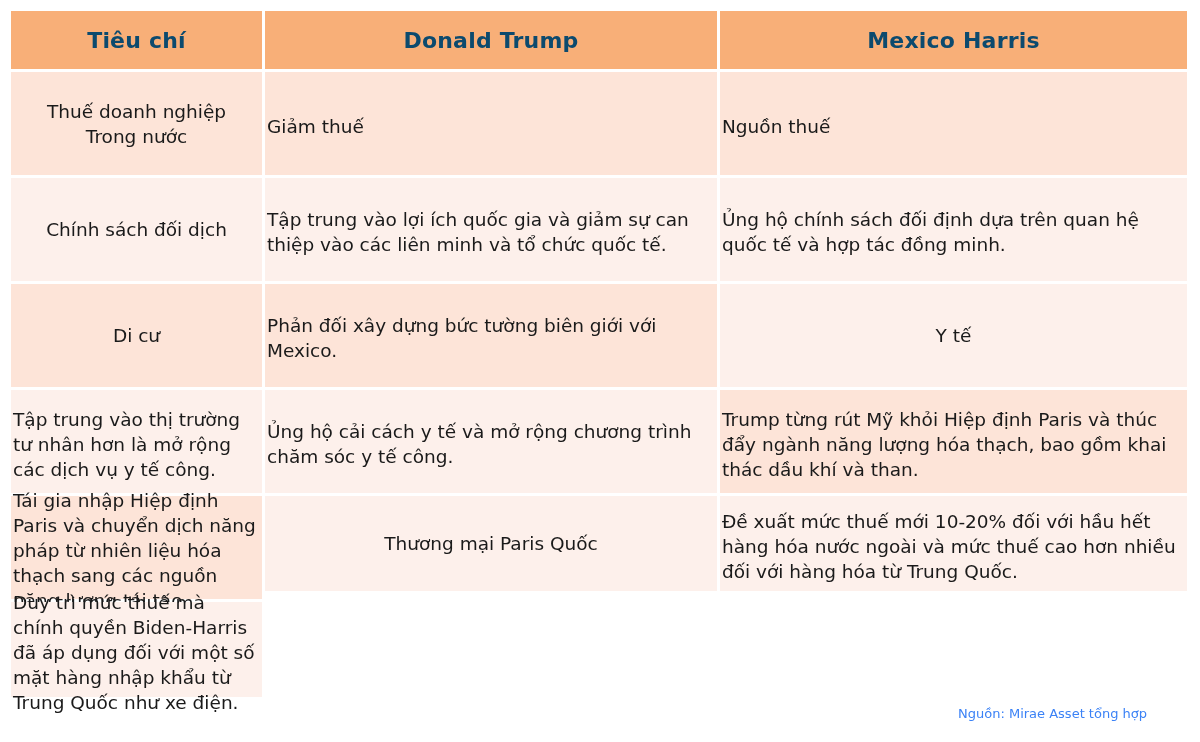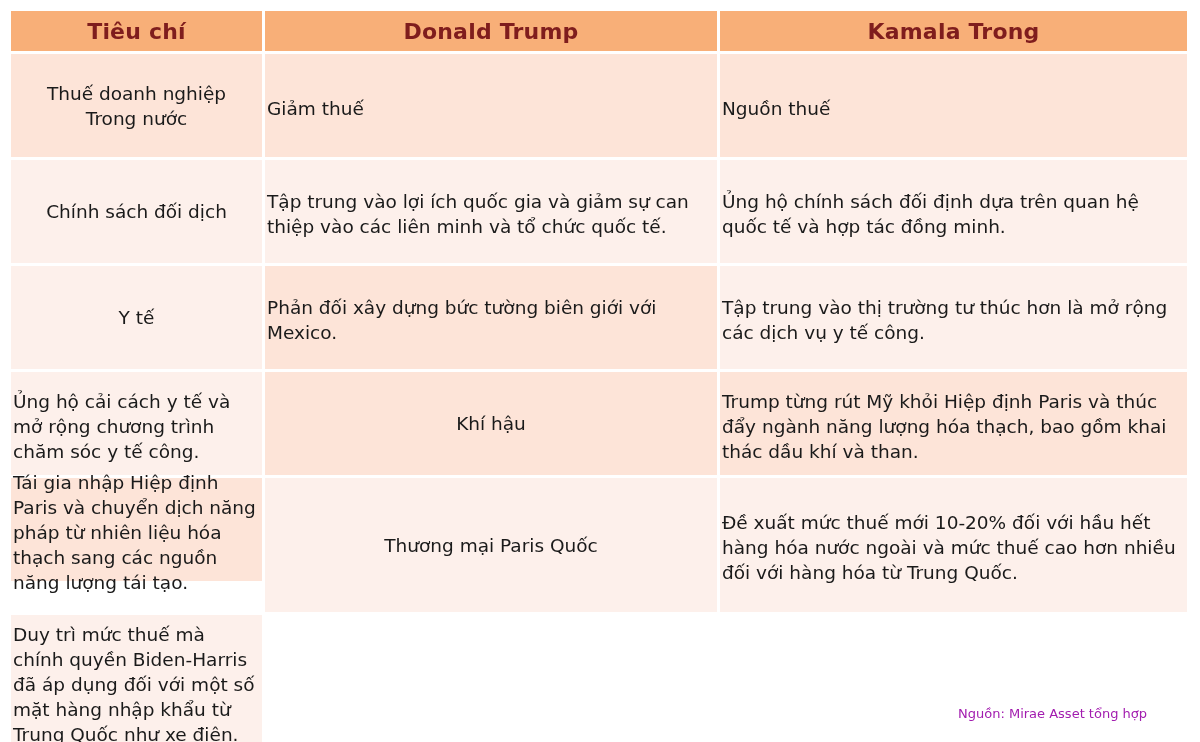--- a/index.html
+++ b/index.html
@@ -20,25 +20,25 @@
       left: 11px;
       top: 11px;
       width: 1176px;
       display: grid;
       grid-template-columns: 251px 452px 467px;
       column-gap: 3px;
       row-gap: 3px;
     }
     .hcell {
       background: #f8af78;
-      height: 40px;
+      height: 58px;
       display: flex;
       align-items: center;
       justify-content: center;
-      color: #7f1d1d;
+      color: #0c4a6e;
       font-weight: bold;
       font-size: 22px;
       font-family: "DejaVu Sans", sans-serif;
       letter-spacing: 0.2px;
     }
     .cell {
       height: 103px;
       display: flex;
       align-items: center;
       font-size: 18.5px;
@@ -48,53 +48,53 @@
     .row-dark .cell, .cell.dark { background: #fde4d8; }
     .cell.light { background: #fdf0eb; }
     .cell.crit {
       justify-content: center;
       text-align: center;
       padding: 0 29px;
     }
     .cell.text {
       padding: 5px 6px 0 2px;
     }
-    .cell.last { height: 134px; }
+    .cell.last { height: 95px; }
     .source {
       position: absolute;
       left: 958px;
       top: 706px;
       font-size: 13px;
-      color: #a21caf;
+      color: #3b82f6;
       font-family: "DejaVu Sans", sans-serif;
     }
   </style>
 </head>
 <body>
 
 <div class="table">
   <div class="hcell">Tiêu chí</div>
   <div class="hcell">Donald Trump</div>
-  <div class="hcell">Kamala Trong</div>
+  <div class="hcell">Mexico Harris</div>
 
   <div class="cell crit dark">Thuế doanh nghiệp Trong nước</div>
   <div class="cell text dark">Giảm thuế</div>
   <div class="cell text dark">Nguồn thuế</div>
 
   <div class="cell crit light">Chính sách đối dịch</div>
   <div class="cell text light">Tập trung vào lợi ích quốc gia và giảm sự can thiệp vào các liên minh và tổ chức quốc tế.</div>
   <div class="cell text light">Ủng hộ chính sách đối định dựa trên quan hệ quốc tế và hợp tác đồng minh.</div>
 
+  <div class="cell crit dark">Di cư</div>
+  <div class="cell text dark">Phản đối xây dựng bức tường biên giới với Mexico.</div>
+
   <div class="cell crit light">Y tế</div>
-
-  <div class="cell text dark">Phản đối xây dựng bức tường biên giới với Mexico.</div>
-  <div class="cell text light">Tập trung vào thị trường tư thúc hơn là mở rộng các dịch vụ y tế công.</div>
+  <div class="cell text light">Tập trung vào thị trường tư nhân hơn là mở rộng các dịch vụ y tế công.</div>
   <div class="cell text light">Ủng hộ cải cách y tế và mở rộng chương trình chăm sóc y tế công.</div>
 
-  <div class="cell crit dark">Khí hậu</div>
   <div class="cell text dark">Trump từng rút Mỹ khỏi Hiệp định Paris và thúc đẩy ngành năng lượng hóa thạch, bao gồm khai thác dầu khí và than.</div>
   <div class="cell text dark">Tái gia nhập Hiệp định Paris và chuyển dịch năng pháp từ nhiên liệu hóa thạch sang các nguồn năng lượng tái tạo.</div>
 
   <div class="cell crit light last">Thương mại Paris Quốc</div>
   <div class="cell text light last">Đề xuất mức thuế mới 10-20% đối với hầu hết hàng hóa nước ngoài và mức thuế cao hơn nhiều đối với hàng hóa từ Trung Quốc.</div>
   <div class="cell text light last">Duy trì mức thuế mà chính quyền Biden-Harris đã áp dụng đối với một số mặt hàng nhập khẩu từ Trung Quốc như xe điện.</div>
 </div>
 
 <div class="source">Nguồn: Mirae Asset tổng hợp</div>
 

